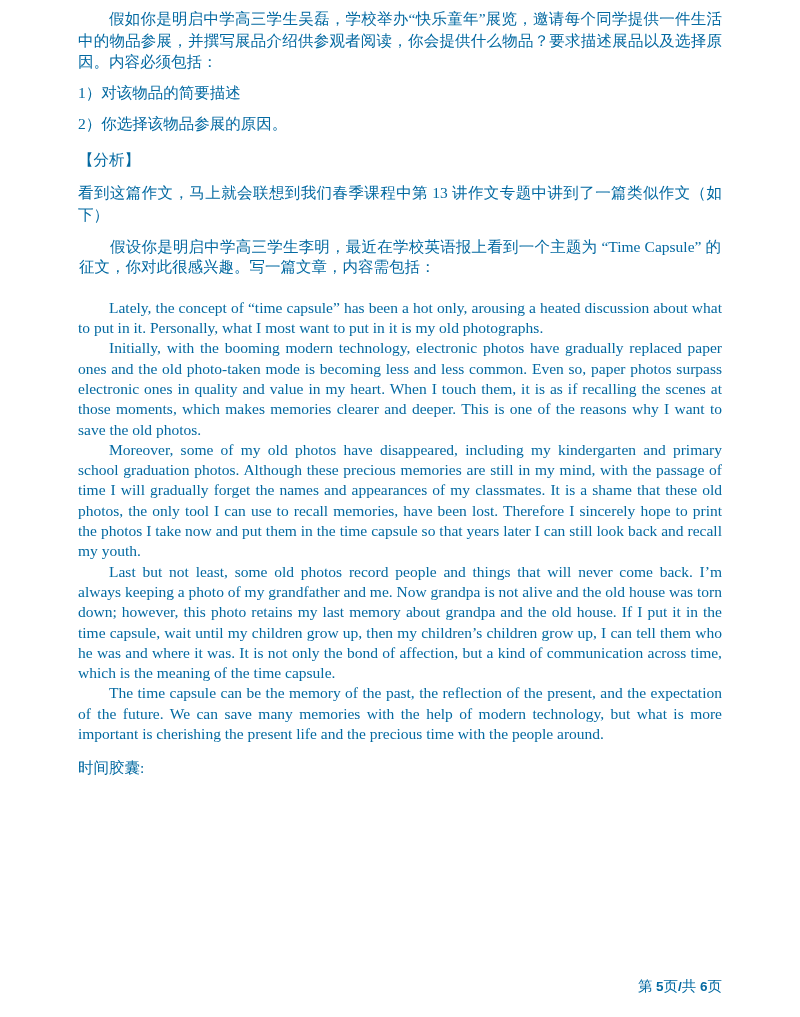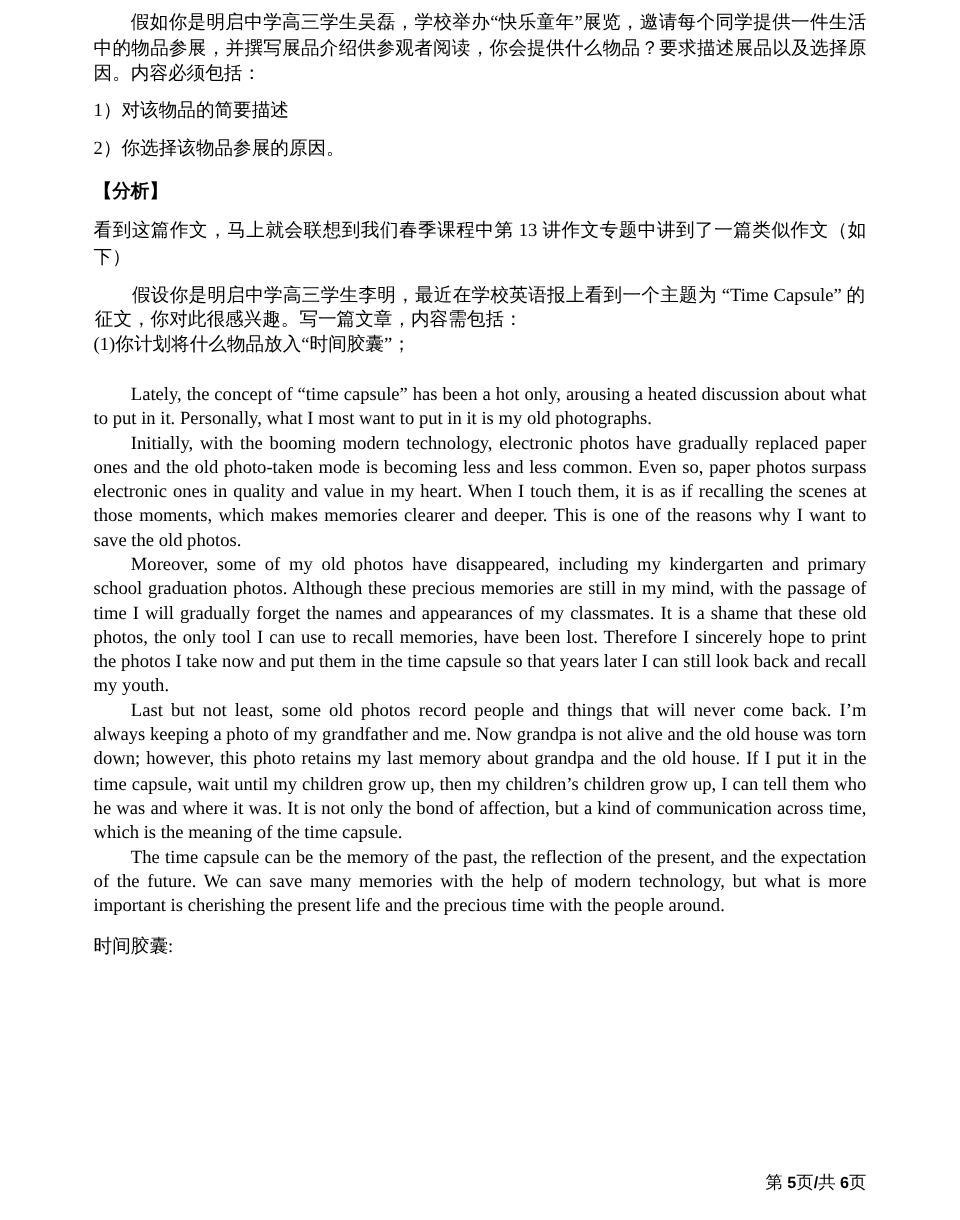--- a/index.html
+++ b/index.html
@@ -6,41 +6,41 @@
   html, body {
     margin: 0; padding: 0;
     background: #ffffff;
   }
   .page {
     position: relative;
     width: 800px;
     height: 1017px;
     margin: 0 auto;
     background: #ffffff;
-    color: #000000;
+    color: #0369a1;
     font-family: "Liberation Serif", "DejaVu Serif", serif;
     font-size: 15.5px;
     padding: 8px 78px 0 78px;
     overflow: hidden;
   }
   .cn-para {
     margin: 0;
     text-align: justify;
     line-height: 1.4;
   }
   .indent { text-indent: 2em; }
   .list-item {
     margin: 9px 0 0 0;
     line-height: 1.4;
   }
   .first-item { margin-top: 9px; }
   .section-label {
     margin: 15px 0 0 0;
     line-height: 1.4;
-    font-weight: bold;
+    font-weight: normal;
     font-size: 15.5px;
   }
   .intro-para { margin-top: 11px; }
   .similar-prompt {
     margin-top: 11px;
     line-height: 1.3;
   }
   .similar-prompt .sp-body {
     margin: 1px;
     text-align: justify;
@@ -96,21 +96,20 @@
   <p class="list-item first-item">1）对该物品的简要描述</p>
 
   <p class="list-item">2）你选择该物品参展的原因。</p>
 
   <h3 class="section-label">【分析】</h3>
 
   <p class="cn-para intro-para">看到这篇作文，马上就会联想到我们春季课程中第 13 讲作文专题中讲到了一篇类似作文（如下）</p>
 
   <div class="similar-prompt">
     <p class="sp-body">假设你是明启中学高三学生李明，最近在学校英语报上看到一个主题为 “Time Capsule” 的征文，你对此很感兴趣。写一篇文章，内容需包括：</p>
-    <p class="sp-point">(1)你计划将什么物品放入“时间胶囊”；</p>
   </div>
 
   <div class="essay">
     <p class="en-para">Lately, the concept of “time capsule” has been a hot only, arousing a heated discussion about what to put in it. Personally, what I most want to put in it is my old photographs.</p>
     <p class="en-para">Initially, with the booming modern technology, electronic photos have gradually replaced paper ones and the old photo-taken mode is becoming less and less common. Even so, paper photos surpass electronic ones in quality and value in my heart. When I touch them, it is as if recalling the scenes at those moments, which makes memories clearer and deeper. This is one of the reasons why I want to save the old photos.</p>
     <p class="en-para">Moreover, some of my old photos have disappeared, including my kindergarten and primary school graduation photos. Although these precious memories are still in my mind, with the passage of time I will gradually forget the names and appearances of my classmates. It is a shame that these old photos, the only tool I can use to recall memories, have been lost. Therefore I sincerely hope to print the photos I take now and put them in the time capsule so that years later I can still look back and recall my youth.</p>
     <p class="en-para">Last but not least, some old photos record people and things that will never come back. I’m always keeping a photo of my grandfather and me. Now grandpa is not alive and the old house was torn down; however, this photo retains my last memory about grandpa and the old house. If I put it in the time capsule, wait until my children grow up, then my children’s children grow up, I can tell them who he was and where it was. It is not only the bond of affection, but a kind of communication across time, which is the meaning of the time capsule.</p>
     <p class="en-para">The time capsule can be the memory of the past, the reflection of the present, and the expectation of the future. We can save many memories with the help of modern technology, but what is more important is cherishing the present life and the precious time with the people around.</p>
   </div>
 

